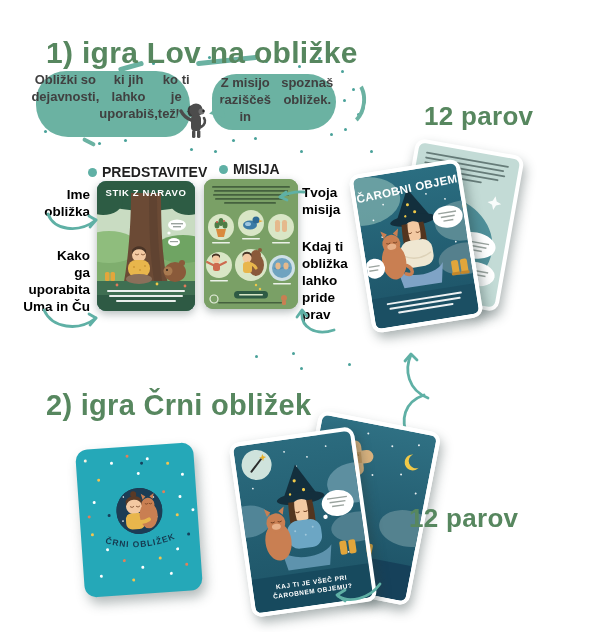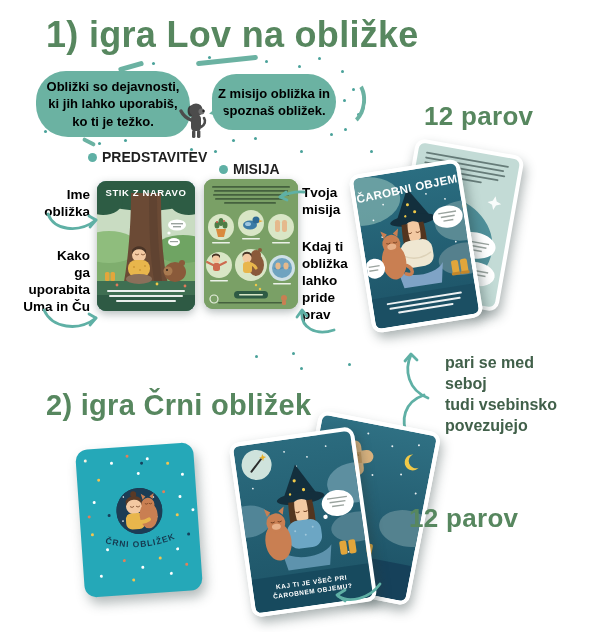--- a/index.html
+++ b/index.html
@@ -1,27 +1,27 @@
 <!DOCTYPE html>
 <html><head>
 <meta charset="utf-8">
 <style>
   html,body{margin:0;padding:0;background:#fff}
   #canvas{position:relative;width:600px;height:632px;background:#ffffff;
     font-family:"Liberation Sans",sans-serif;overflow:hidden}
   .abs{position:absolute}
   
   .h-green{position:absolute;color:#57875f;font-weight:bold;letter-spacing:.3px}
-  #title1{left:46px;top:14px;font-size:36px}
+  #title1{left:46px;top:36px;font-size:30px}
   #title2{left:46px;top:389px;font-size:29px}
   #pairs1{left:424px;top:101px;font-size:26px}
   #pairs2{left:409px;top:503px;font-size:26px}
   
-  .bubble{position:absolute;background:#6bb2a2;color:#000000;font-weight:bold;
-    text-align:center;display:flex;flex-direction:column;justify-content:center;
+  .bubble{position:absolute;background:#6bb2a2;color:#404040;font-weight:bold;
+    text-align:center;display:flex;flex-direction:row;justify-content:center;
     font-size:13px;line-height:1.32}
   #bubble-left{left:36px;top:71px;width:154px;height:66px;border-radius:30px 34px 24px 32px}
   #bubble-left::after{content:"";position:absolute;right:-11px;bottom:13px;
     border:8px solid transparent;border-left:15px solid #6bb2a2;transform:rotate(16deg)}
   #bubble-right{left:212px;top:74px;width:124px;height:56px;border-radius:26px 30px 30px 22px}
   #bubble-right::after{content:"";position:absolute;left:-11px;bottom:9px;
     border:8px solid transparent;border-right:15px solid #6bb2a2;transform:rotate(-14deg)}
   .ln{display:block}
   
   #dots{position:absolute;left:0;top:0;width:3px;height:3px;border-radius:50%;background:transparent;
@@ -35,21 +35,21 @@
   .stroke{position:absolute;background:#6bb2a2;border-radius:4px}
   #stroke1{left:196px;top:58px;width:62px;height:5px;transform:rotate(-6deg)}
   #stroke2{left:332px;top:78px;width:26px;height:40px;background:transparent;border-radius:50%;
     border:4px solid transparent;border-right:4px solid #6bb2a2;transform:rotate(8deg)}
   #stroke3{left:118px;top:64px;width:26px;height:5px;transform:rotate(-16deg)}
   #stroke4{left:82px;top:140px;width:14px;height:4px;transform:rotate(28deg)}
   
   .card-header{position:absolute;display:flex;align-items:center;gap:5px;
     font-size:14px;font-weight:bold;color:#1f1f1f}
   .bullet{width:9px;height:9px;border-radius:50%;background:#5fb0a5;flex:none}
-  #header-prez{left:88px;top:149px}
+  #header-prez{left:88px;top:164px}
   #header-mis{left:219px;top:161px}
   
   .demo-card{position:absolute;border-radius:9px;overflow:hidden;
     box-shadow:0 3px 8px rgba(40,60,60,.35)}
   #card-prez{left:97px;top:181px;width:98px;height:130px;background:#1d4ed8}
   #card-prez .card-title{position:absolute;left:0;top:6px;width:100%;text-align:center;
     color:#fff;font-weight:bold;font-size:9.5px;letter-spacing:.6px}
   #card-mis{left:204px;top:179px;width:94px;height:130px;background:#7aa066}
   .micro{position:absolute;border-radius:2px}
   
@@ -127,21 +127,21 @@
     <circle cx="22.5" cy="10.5" r="3" fill="#6e6e6e"></circle>
     <circle cx="24.5" cy="10" r="1.2" fill="#222"></circle>
     <rect x="12" y="14" width="10" height="16" rx="4" fill="#4c4c4c"></rect>
     <path d="M12,19 C7,17 4,14 2,10" stroke="#4c4c4c" stroke-width="3.4" fill="none" stroke-linecap="round"></path>
     <path d="M22,26 C26,24 27,20 25,17" stroke="#4c4c4c" stroke-width="2.6" fill="none" stroke-linecap="round"></path>
     <rect x="13" y="29" width="3.4" height="8" rx="1.5" fill="#4c4c4c"></rect>
     <rect x="18" y="29" width="3.4" height="8" rx="1.5" fill="#4c4c4c"></rect>
   </svg>
 
   <div class="bubble" id="bubble-right">
-    <span class="ln">Z misijo obližka in</span>
+    <span class="ln">Z misijo raziščeš in</span>
     <span class="ln">spoznaš obližek.</span>
   </div>
 
   <div class="h-green" id="pairs1">12 parov</div>
 
   <div class="card-header" id="header-prez">
     <span class="bullet"></span>
     <span>PREDSTAVITEV</span>
   </div>
   <div class="card-header" id="header-mis">
@@ -374,26 +374,20 @@
   </div>
 
   <svg class="arrow" style="left:398px;top:350px" width="36" height="52" viewBox="0 0 36 52">
     <path class="a-line" d="M30,48 C10,40 6,20 13,5"></path>
       <path class="a-head" d="M7,11 L13,4 L19,10"></path>
   </svg>
   <svg class="arrow" style="left:394px;top:392px" width="36" height="50" viewBox="0 0 36 50">
     <path class="a-line" d="M30,3 C10,10 6,28 14,45"></path>
       <path class="a-head" d="M9,39 L14,46 L20,40"></path>
   </svg>
-  <div id="connector-text">
-    <span class="ln">pari se med</span>
-    <span class="ln">seboj</span>
-    <span class="ln">tudi vsebinsko</span>
-    <span class="ln">povezujejo</span>
-  </div>
 
   <div class="h-green" id="title2">2) igra Črni obližek</div>
 
   <div id="card-back2">
     <div id="confetti"></div>
     <div id="back-badge">
       <svg width="46" height="46" viewBox="0 0 46 46">
         <rect width="46" height="46" fill="#1c3d55"></rect>
         <circle cx="8" cy="8" r=".8" fill="#fff"></circle>
           <circle cx="38" cy="10" r=".8" fill="#fff"></circle>

